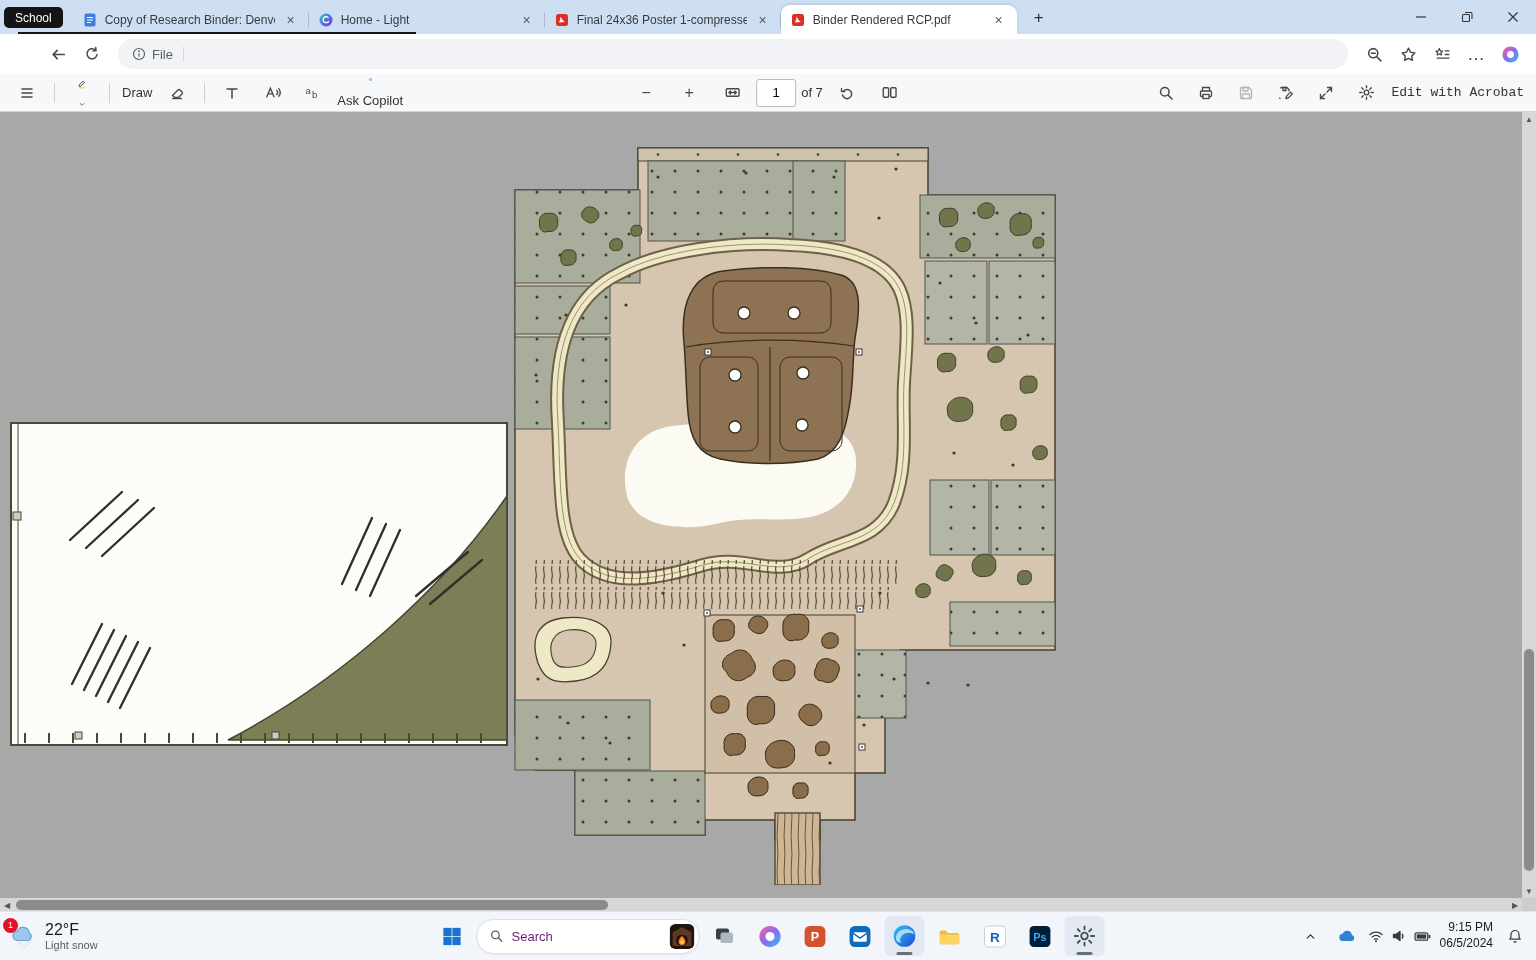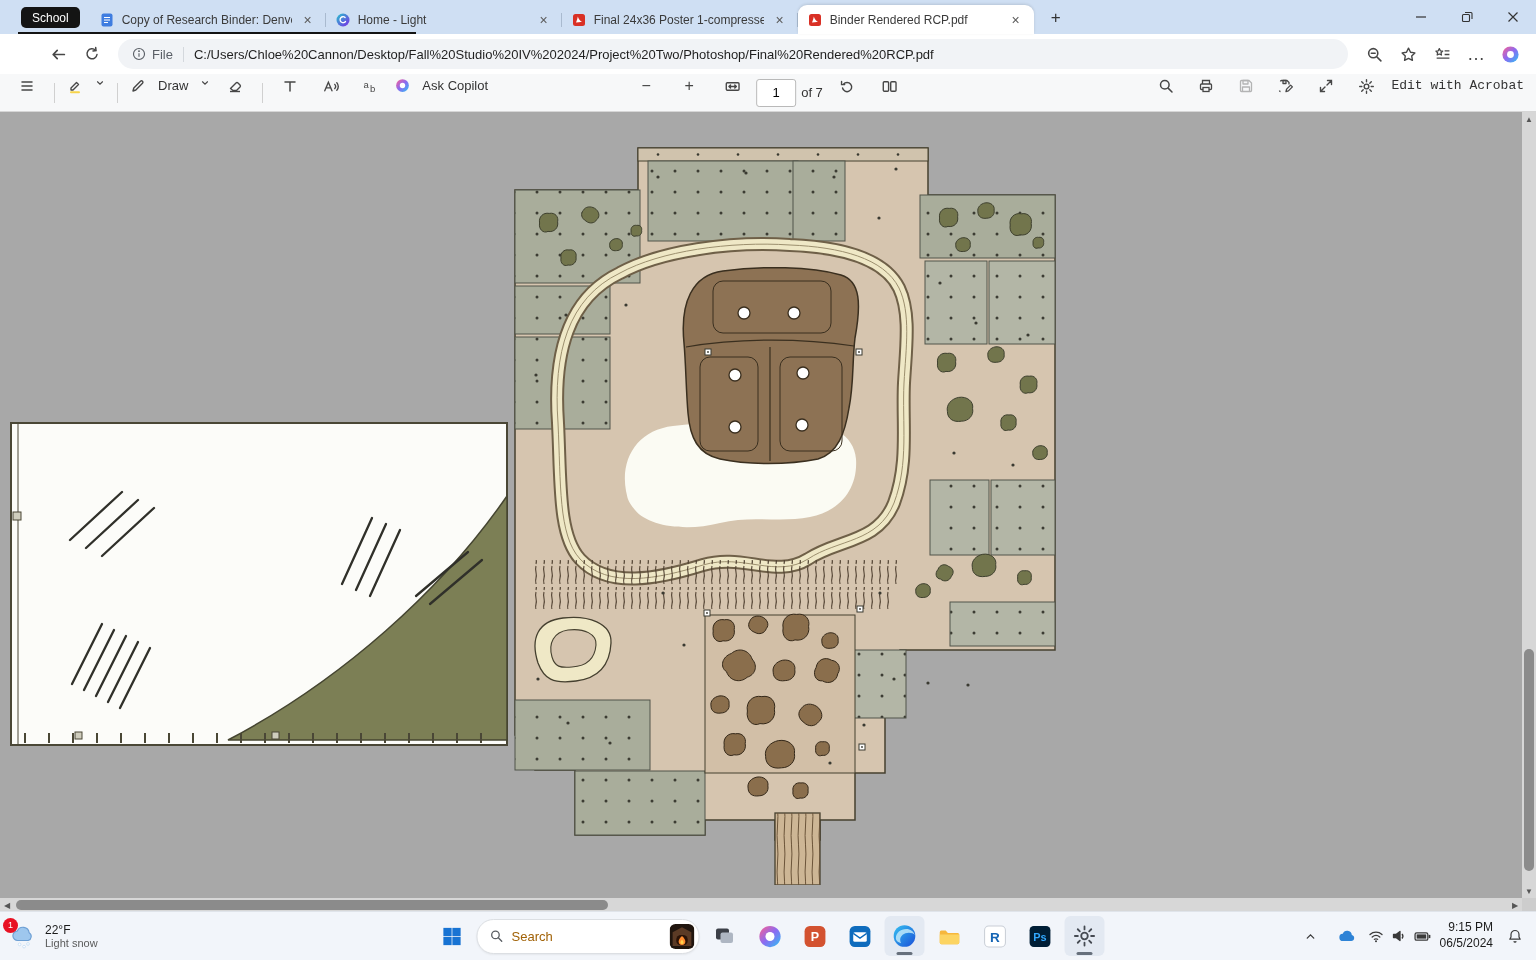--- a/index.html
+++ b/index.html
@@ -1,20 +1,20 @@
 <!DOCTYPE html>
 <html><head>
 <meta charset="utf-8">
 <style>
   html,body{margin:0;padding:0;width:1536px;height:960px;overflow:hidden;background:#fff;
     font-family:"Liberation Sans",sans-serif;-webkit-font-smoothing:antialiased;}
   .app{position:relative;width:1536px;height:960px;}
 
   
-  .tabstrip{position:relative;height:34px;background:#cfdff3;display:flex;align-items:flex-end;padding-left:17px;}
+  .tabstrip{position:relative;height:34px;background:#cfdff3;display:flex;align-items:flex-end;padding-left:0;}
   .tabgroup-pill{height:21px;margin:0 10px 6px 4px;background:#141414;color:#fff;font-size:12px;
     border-radius:5px;padding:0 11px;display:flex;align-items:center;}
   .group-underline{position:absolute;bottom:0;left:18px;width:398px;height:2px;background:#141414;}
   .tab{width:218px;height:29px;display:flex;align-items:center;gap:7px;padding:0 9px;font-size:12px;
     color:#3a3a3a;position:relative;min-width:0;}
   .tab:not(.active)::after{content:'';position:absolute;right:0;top:8px;height:14px;width:1px;background:#a9bacf;}
   .tab.active{background:#fff;border-radius:9px 9px 0 0;box-shadow:0 -1px 3px rgba(0,0,0,.12);}
   .tab-title{flex:1;white-space:nowrap;overflow:hidden;min-width:0;}
   .tab-close{margin-left:auto;font-size:14px;color:#5c5c5c;width:18px;height:18px;border-radius:4px;
     display:flex;align-items:center;justify-content:center;flex:0 0 auto;}
@@ -33,22 +33,22 @@
     border-right:1px solid #d4d8dd;margin-right:10px;flex:0 0 auto;}
   .url-text{font-size:13px;color:#1f1f1f;white-space:nowrap;overflow:hidden;}
   .addr-actions{display:flex;gap:2px;flex:0 0 auto;}
 
   
   .pdfbar{height:37px;background:#f7f8f9;border-bottom:1px solid #d6d6d6;display:flex;align-items:center;
     padding:0 8px;position:relative;font-size:13px;color:#3b3b3b;}
   .pb-left,.pb-right{display:flex;align-items:center;gap:2px;}
   .pb-right{margin-left:auto;font-family:Liberation Mono, monospace;}
   .pb-center{position:absolute;left:50%;transform:translateX(-50%);display:flex;align-items:center;gap:5px;}
-  .ibtn{height:30px;min-width:30px;border-radius:5px;display:flex;justify-content:center;
-    gap:12px;padding:0 4px;}
+  .ibtn{height:30px;min-width:30px;border-radius:5px;display:flex;align-items:center;justify-content:center;
+    gap:12px;padding:0 4px;flex-direction:column;}
   .ibtn.disabled{opacity:.38;}
   .vdiv{width:1px;height:20px;background:#d0d0d0;margin:0 6px;}
   .page-input{width:34px;height:24px;border:1px solid #b9b9b9;border-radius:3px;text-align:center;
     font-size:13px;background:#fff;font-family:"Liberation Sans",sans-serif;}
   .glyph{font-size:16px;color:#454545;line-height:1;}
   .tool-label{font-size:13px;color:#333;}
 
   
   .content{position:absolute;top:112px;left:0;right:0;bottom:48px;background:#a8a8a8;overflow:hidden;}
   .plan-main{position:absolute;left:508px;top:11px;}
@@ -60,30 +60,30 @@
   .vthumb{position:absolute;left:2px;width:10px;top:537px;height:222px;background:#8b8b8b;border-radius:5px;}
   .hthumb{position:absolute;top:2px;height:10px;left:16px;width:592px;background:#8b8b8b;border-radius:5px;}
   .sarrow{position:absolute;font-size:8px;color:#555;width:14px;height:14px;display:flex;align-items:center;justify-content:center;}
 
   
   .taskbar{position:absolute;bottom:0;left:0;right:0;height:48px;background:#f2f5fa;border-top:1px solid #e0e4ea;}
   .weather{position:absolute;left:10px;top:0;height:48px;display:flex;align-items:center;gap:8px;}
   .w-iconwrap{position:relative;width:27px;height:27px;}
   .badge{position:absolute;top:-5px;left:-7px;background:#e81123;color:#fff;font-size:9px;width:15px;height:15px;
     border-radius:8px;display:flex;align-items:center;justify-content:center;z-index:2;}
-  .w-temp{font-size:12px;color:#1b1b1b;}
+  .w-temp{font-size:16px;color:#1b1b1b;}
   .w-cond{font-size:11px;color:#5a5a5a;}
   .tb-center{position:absolute;left:50%;top:0;height:48px;transform:translateX(-50%);display:flex;align-items:center;gap:5px;}
   .tb-btn{width:40px;height:40px;border-radius:6px;display:flex;align-items:center;justify-content:center;position:relative;flex:0 0 auto;}
   .tb-btn.active{background:#e3e9f2;}
   .tb-btn.active::after{content:'';position:absolute;bottom:1px;left:50%;transform:translateX(-50%);
     width:16px;height:3px;border-radius:2px;background:#67707c;}
   .search-pill{width:205px;height:33px;background:#fff;border:1px solid #dcdfe3;border-radius:17px;
     display:flex;align-items:center;padding:0 4px 0 12px;gap:8px;box-shadow:0 1px 2px rgba(0,0,0,.06);}
-  .search-label{font-size:13px;color:#a16207;flex:1;}
+  .search-label{font-size:13px;color:#701a75;flex:1;}
   .search-img{width:25px;height:25px;border-radius:6px;overflow:hidden;flex:0 0 auto;}
   .tray{position:absolute;right:8px;top:0;height:48px;display:flex;align-items:center;gap:9px;}
   .tray-group{display:flex;align-items:center;gap:7px;}
   .clock{text-align:right;font-size:12px;color:#1b1b1b;line-height:1.3;}
 </style>
 </head>
 <body>
 
 <div class="app">
 
@@ -170,21 +170,20 @@
 
     <div class="url-pill">
       <span class="chip">
         <svg width="14" height="14" viewBox="0 0 16 16" fill="none" stroke="#5a5f66" stroke-width="1.3">
           <circle cx="8" cy="8" r="6.3"></circle>
             <path d="M8 7.2v4"></path>
             <circle cx="8" cy="4.8" r=".4" fill="#5a5f66"></circle>
           </svg>
         <span>File</span>
       </span>
-      <span class="url-text">C:/Users/Chloe%20Cannon/Desktop/Fall%20Studio%20IV%202024/Project%20Two/Photoshop/Final%20Rendered%20RCP.pdf</span>
     </div>
 
     <div class="addr-actions">
       <div class="nav-btn">
         <svg width="17" height="17" viewBox="0 0 16 16" fill="none" stroke="#474747" stroke-width="1.5" stroke-linecap="round">
           <circle cx="6.8" cy="6.8" r="4.3"></circle>
             <path d="M10.1 10.1L14 14M5 6.8h3.6"></path>
           </svg>
       </div>
       <div class="nav-btn">

